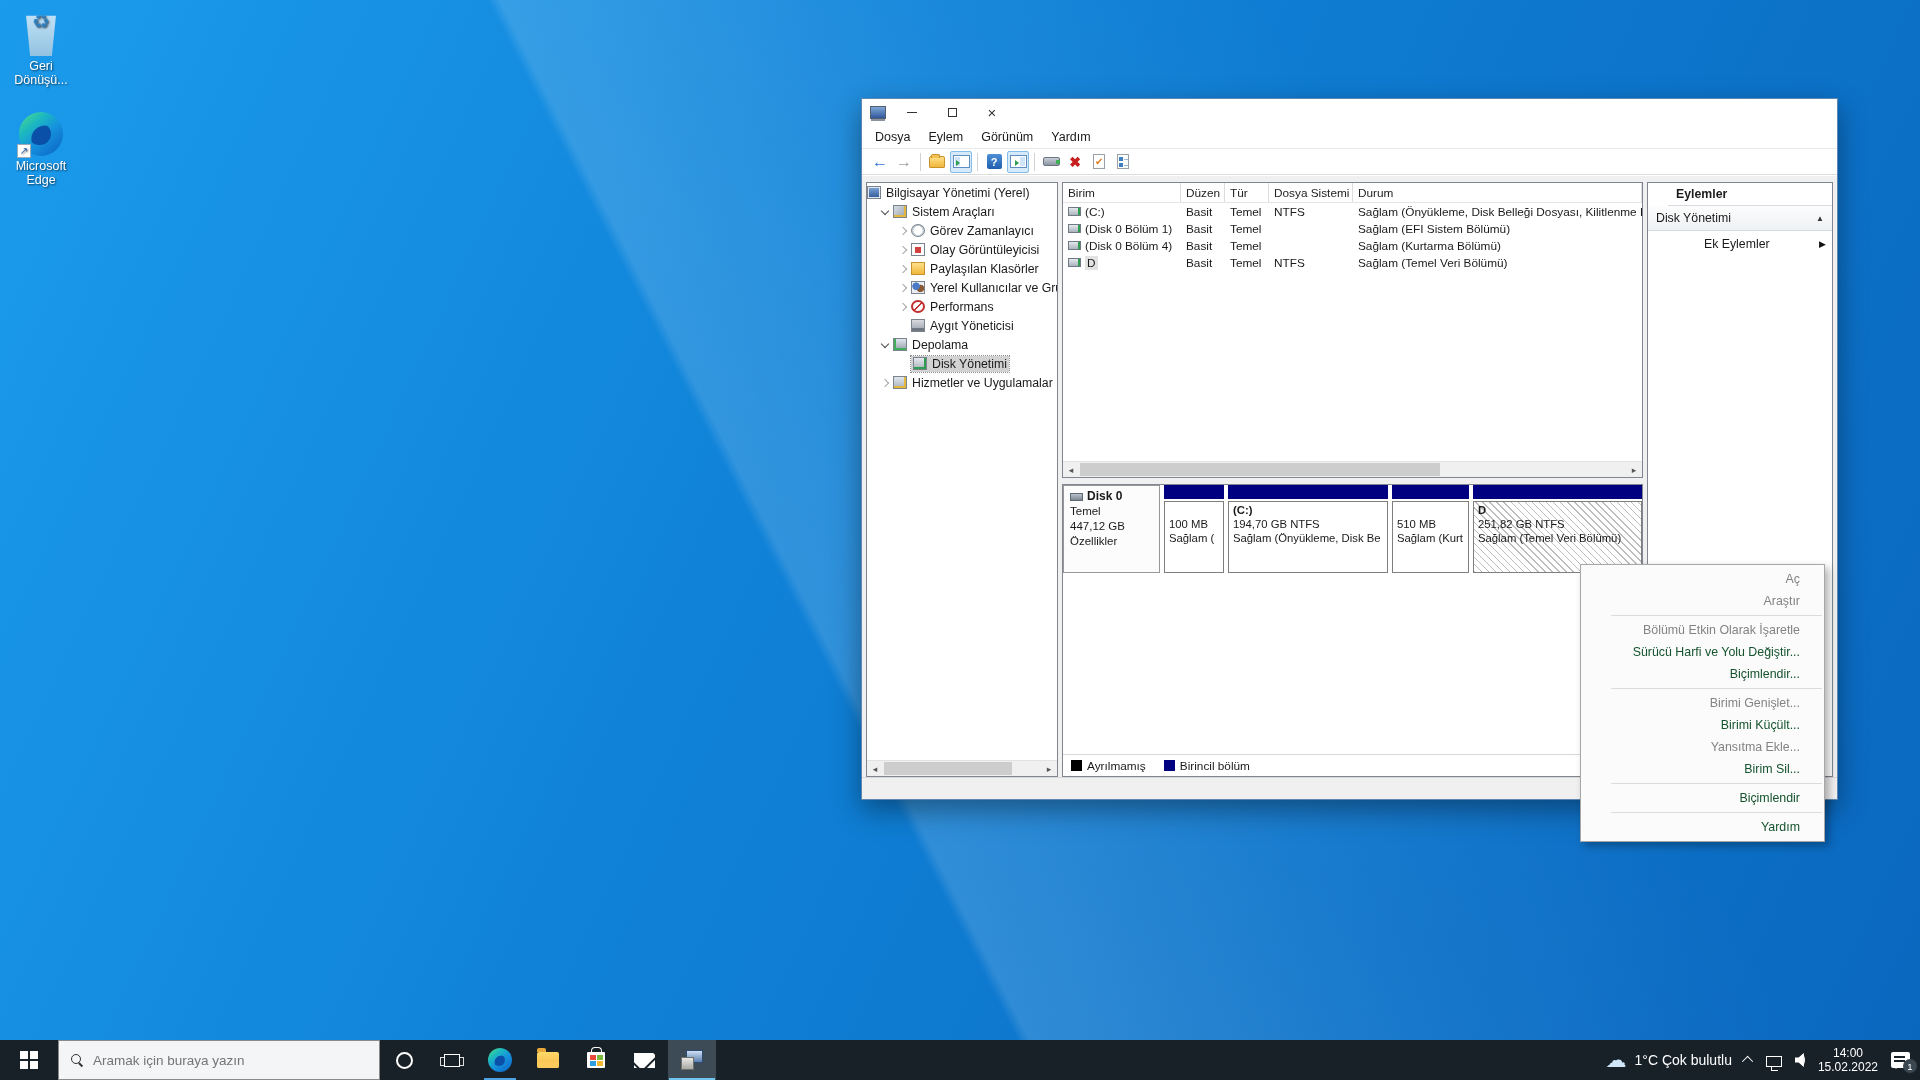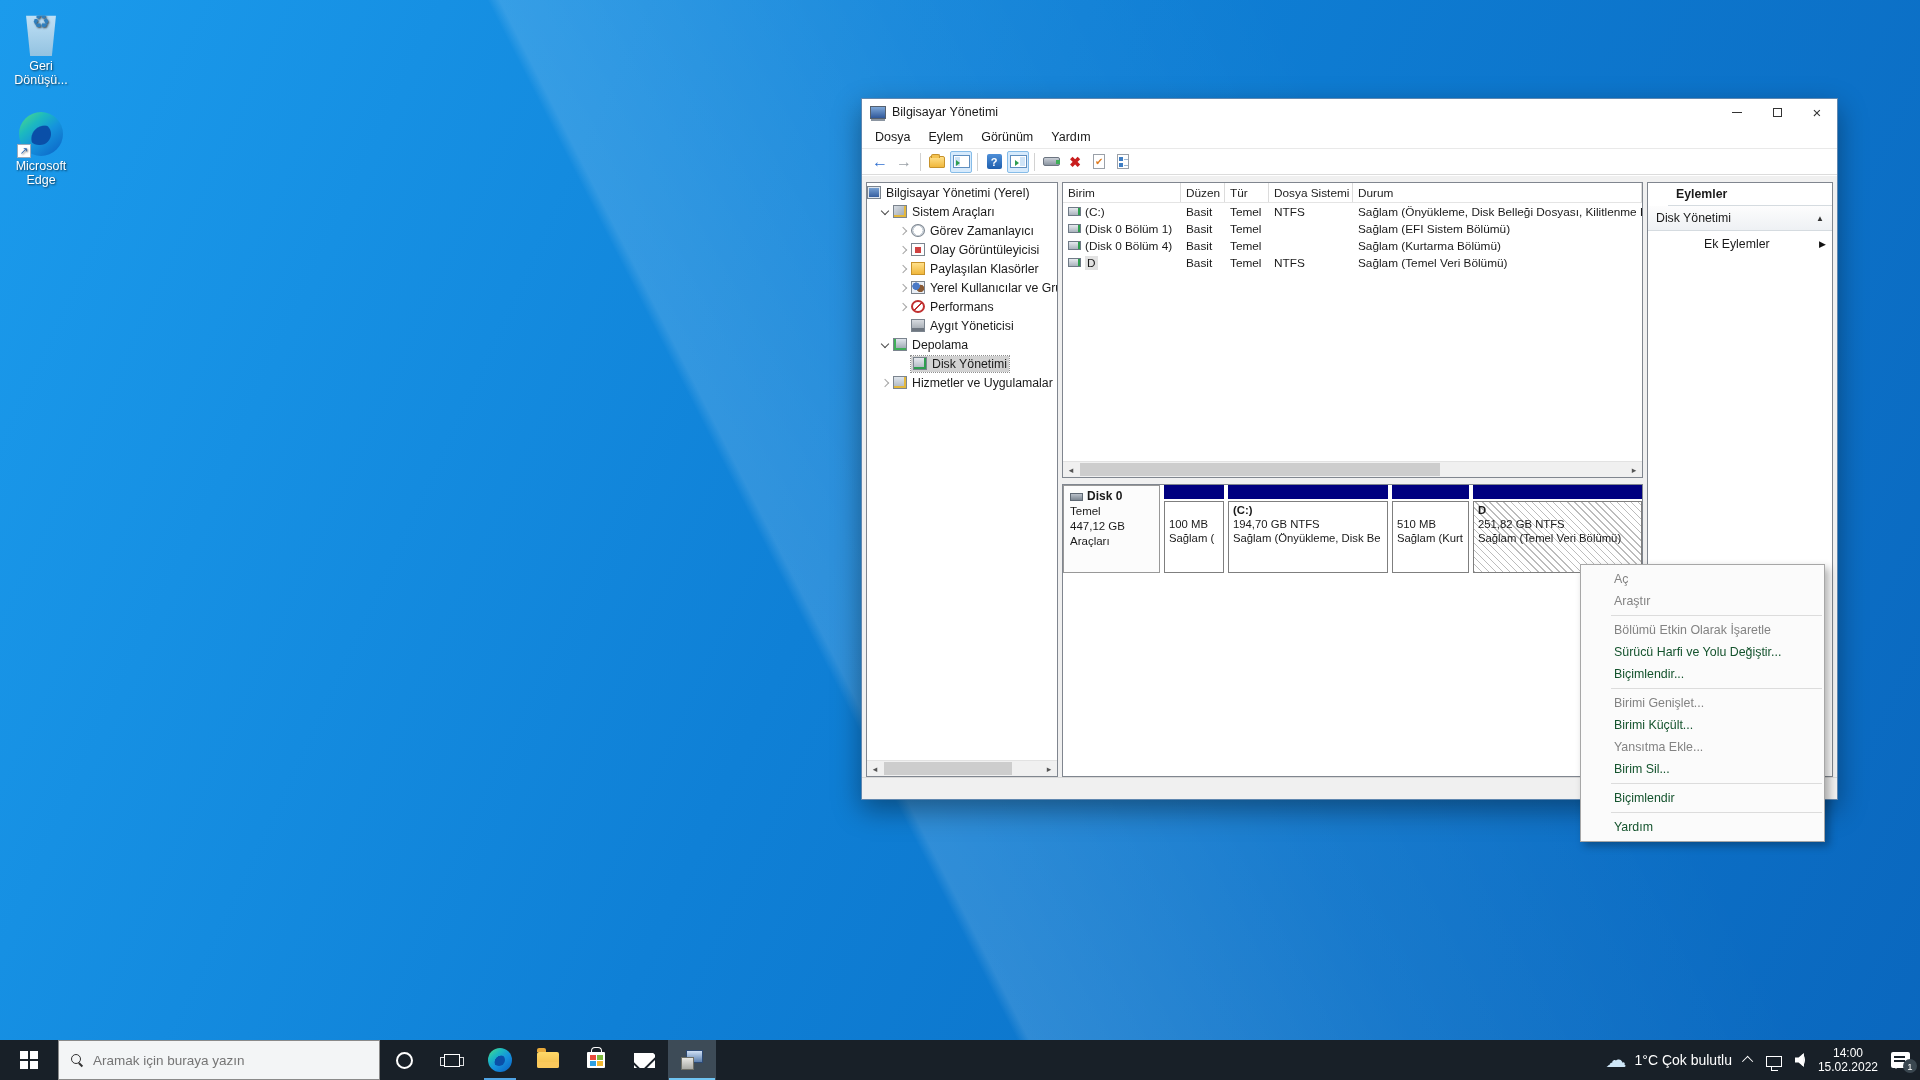--- a/index.html
+++ b/index.html
@@ -122,21 +122,21 @@
   .ax-head { font-weight:bold; font-size:12.3px; padding:4px 8px; border-bottom:1px solid #d5dbe0;margin-left:20px; }
   .ax-group { font-size:12.3px; padding:5px 8px; border-bottom:1px solid #d5dbe0; background:linear-gradient(#fdfdfd,#eef1f4);
               display:flex; align-items:center; }
   .ax-group .lbl { flex:1; }
   .ax-item { font-size:12.3px; padding:6px 6px 6px 56px; display:flex; align-items:center; }
   .ax-item .lbl { flex:1; }
   .tri-up { font-size:8px; color:#333; } .tri-right { font-size:9px; color:#111; }
 
   
   .cmenu { position:absolute; left:1580px; top:564px; width:245px; background:#fbfbfb; border:1px solid #a7a7a7;
-           box-shadow:4px 4px 8px rgba(0,0,0,.3); padding:3px 0; z-index:20; font-size:12.4px; }
+           box-shadow:4px 4px 8px rgba(0,0,0,.3); padding:3px 0; z-index:20; font-size:12.4px;text-align:right; }
   .ci { height:22px; line-height:22px; padding:0 24px 0 33px; color:#14532d; white-space:nowrap; }
   .ci.disabled { color:#838383; }
   .csep { height:1px; background:#dcdcdc; margin:3px 2px 3px 30px; }
 
   
   .taskbar { position:absolute; left:0; top:1040px; width:1920px; height:40px; background:#182028; display:flex; align-items:stretch; z-index:10; color:#fff; }
   .tb-btn { width:48px; display:flex; align-items:center; justify-content:center; position:relative; flex:none; }
   .winlogo { display:grid; grid-template-columns:8px 8px; grid-template-rows:8px 8px; gap:1.5px; }
   .winlogo i { background:#fff; }
   .searchbox { width:322px; flex:none; background:#f3f5f6; border:1px solid #8a8a8a; display:flex; align-items:center; gap:10px; padding:0 12px; }
@@ -195,21 +195,20 @@
   <div class="dicon" style="left:6px; top:112px;">
     <span class="glyph edge-ball">
         <span class="lnk">↗</span>
       </span>
     <span>Microsoft Edge</span>
   </div>
 
   <div class="win">
     <div class="titlebar">
       <span class="title-ico"></span>
-      <span class="t">Bilgisayar Yönetimi</span>
       <span class="caption-btn">
           <span class="glyph-min"></span>
         </span>
       <span class="caption-btn">
           <span class="glyph-max"></span>
         </span>
       <span class="caption-btn">
           <span class="glyph-close">×</span>
         </span>
     </div>
@@ -383,21 +382,21 @@
 
         <div class="panel disk-panel">
           <div class="diskrow">
             <div class="disk-label">
               <div class="nm">
                   <i></i>
                   <span>Disk 0</span>
                 </div>
               <div>Temel</div>
               <div>447,12 GB</div>
-              <div>Araçları</div>
+              <div>Özellikler</div>
             </div>
             <div class="parts">
               <div class="part" style="width:60px; flex:none;">
                 <div class="band"></div>
                 <div class="pbody">
                   <div class="pt"></div>
                   <div>100 MB</div>
                   <div>Sağlam (</div>
                 </div>
               </div>
@@ -420,20 +419,30 @@
               <div class="part selected" style="flex:1;">
                 <div class="band"></div>
                 <div class="pbody">
                   <div class="pt">D</div>
                   <div>251,82 GB NTFS</div>
                   <div>Sağlam (Temel Veri Bölümü)</div>
                 </div>
               </div>
             </div>
           </div>
+          <div class="legend">
+            <span class="lg">
+                <span class="sw unalloc"></span>
+                <span>Ayrılmamış</span>
+              </span>
+            <span class="lg">
+                <span class="sw primary"></span>
+                <span>Birincil bölüm</span>
+              </span>
+          </div>
         </div>
       </div>
 
       <div class="panel actions">
         <div class="ax-head">Eylemler</div>
         <div class="ax-group">
           <span class="lbl">Disk Yönetimi</span>
           <span class="tri-up">▲</span>
         </div>
         <div class="ax-item">

